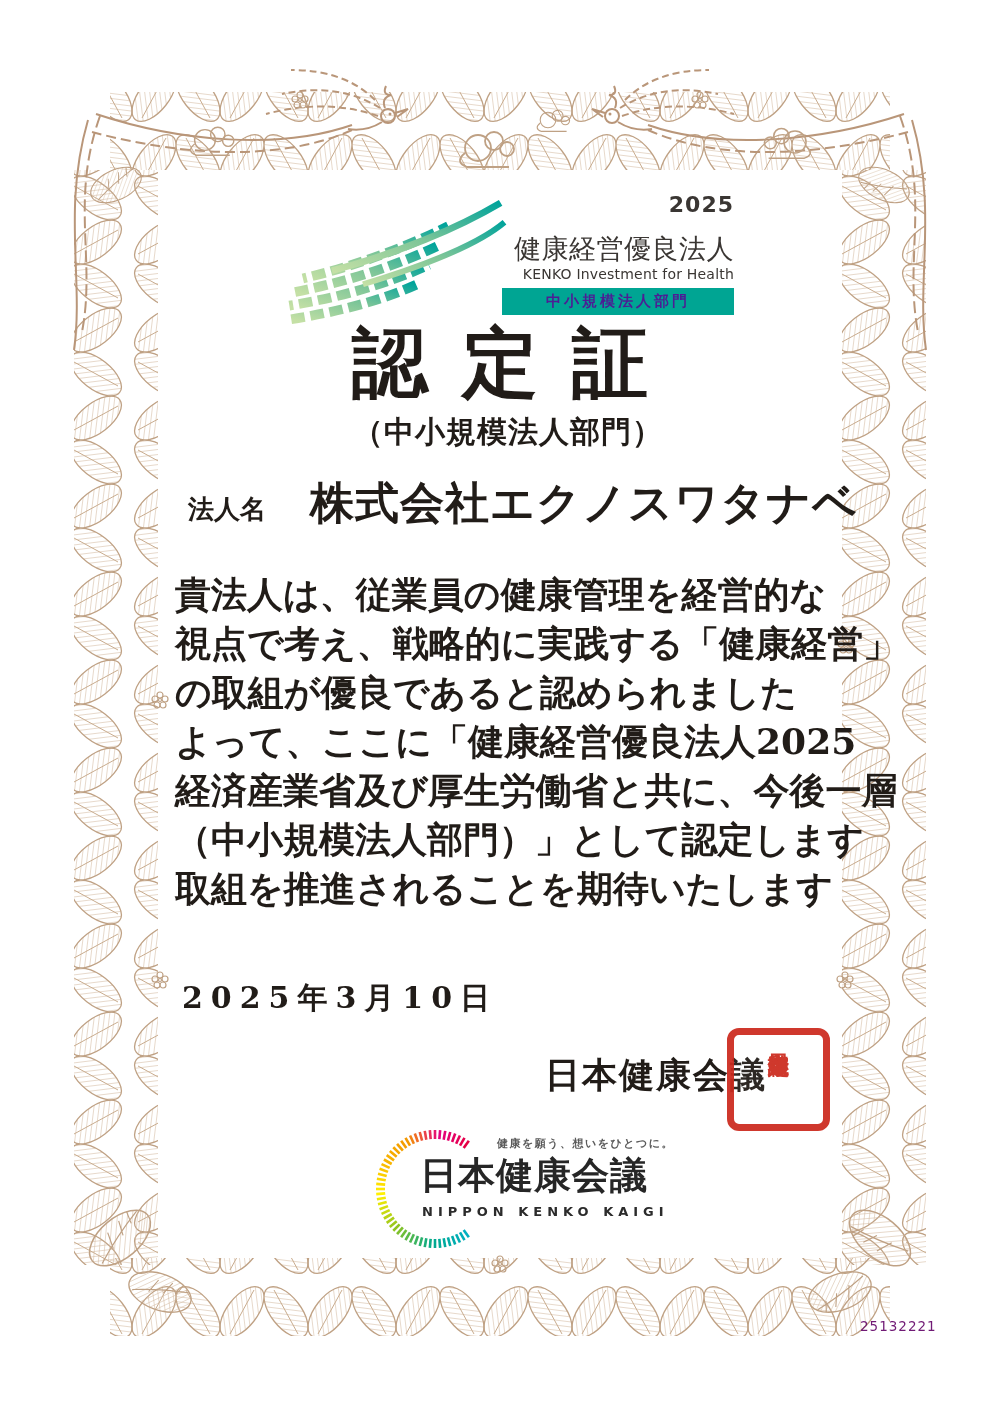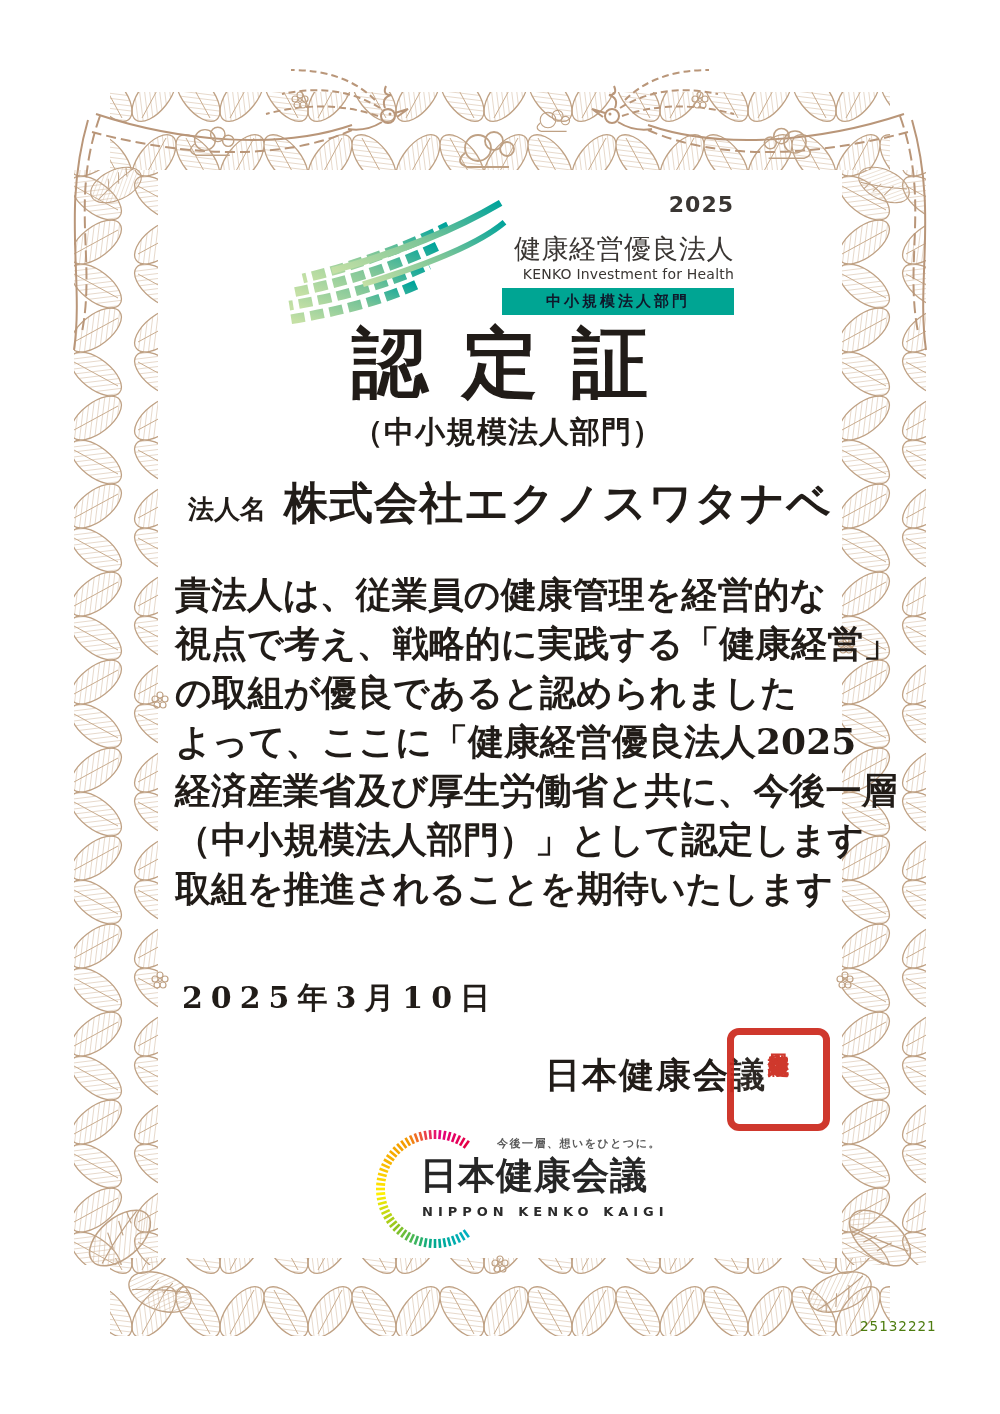--- a/index.html
+++ b/index.html
@@ -8,30 +8,30 @@
   .border-art{position:absolute;left:0;top:0;width:1000px;height:1414px;}
 
   
   .brand{position:absolute;left:278px;top:193px;width:456px;height:116px;}
   .wing{position:absolute;left:0;top:6px;width:232px;height:126px;}
   .brand-text{position:absolute;right:0;top:0;width:232px;text-align:right;
               font-family:"DejaVu Sans",sans-serif;color:#3a3633;}
   .brand-year{font-size:22px;font-weight:bold;letter-spacing:1px;line-height:24px;}
   .brand-title{font-size:27px;font-weight:500;letter-spacing:.5px;white-space:nowrap;line-height:34px;margin-top:15px;}
   .brand-sub{font-size:14px;letter-spacing:.2px;white-space:nowrap;line-height:16px;}
-  .brand-badge{margin-top:6px;height:27px;line-height:27px;background:#00a593;color:#0f172a;
+  .brand-badge{margin-top:6px;height:27px;line-height:27px;background:#00a593;color:#4c1d95;
                font-size:15px;font-weight:bold;letter-spacing:3px;text-align:center;}
 
   
   .cert-title{position:absolute;left:0;right:0;top:318px;margin:0;text-align:center;
               font-size:76px;font-weight:bold;letter-spacing:34px;text-indent:34px;line-height:90px;}
   .cert-cat{position:absolute;left:16px;right:0;top:412px;text-align:center;
             font-size:30px;font-weight:bold;letter-spacing:1px;}
   .name-row{position:absolute;left:188px;top:474px;white-space:nowrap;}
-  .name-label{font-size:26px;font-weight:bold;margin-right:18px;}
+  .name-label{font-size:26px;font-weight:bold;margin-right:44px;}
   .company{font-size:44px;font-weight:bold;letter-spacing:1px;}
   .body-text{position:absolute;left:175px;top:570px;width:680px;}
   .body-text p{margin:0;font-size:36px;font-weight:bold;line-height:49px;
                letter-spacing:0;white-space:nowrap;}
   .date{position:absolute;left:182px;top:978px;font-size:30px;font-weight:bold;letter-spacing:8px;}
   .issuer{position:absolute;left:545px;top:1052px;font-size:35px;font-weight:bold;letter-spacing:2px;}
 
   
   .seal{position:absolute;left:727px;top:1028px;width:103px;height:103px;box-sizing:border-box;
         border:7px solid #cc2a1e;border-radius:12px;display:flex;align-items:center;justify-content:center;
@@ -44,21 +44,21 @@
                 font-family:"DejaVu Sans",sans-serif;}
   .ring{position:absolute;left:13px;top:3px;}
   .tagline{position:absolute;left:137px;top:12px;font-size:11px;font-weight:bold;
            color:#5a5a5a;letter-spacing:1.5px;white-space:nowrap;}
   .footer-name{position:absolute;left:60px;top:27px;font-size:37px;font-weight:bold;
                color:#262626;letter-spacing:1px;white-space:nowrap;}
   .footer-romaji{position:absolute;left:62px;top:80px;font-size:13px;font-weight:bold;
                  color:#2b2b2b;letter-spacing:5px;white-space:nowrap;}
 
   .serial{position:absolute;left:860px;top:1318px;font-size:13.5px;letter-spacing:1px;
-          font-family:"DejaVu Sans",sans-serif;color:#4d7c0f;}
+          font-family:"DejaVu Sans",sans-serif;color:#701a75;}
 </style>
 </head>
 <body>
 
 <div class="page">
 
   <svg class="border-art" viewBox="0 0 1000 1414" aria-hidden="true">
     <defs>
       <pattern id="hatch" width="5" height="5" patternUnits="userSpaceOnUse" patternTransform="rotate(45)">
         <line x1="0" y1="0" x2="0" y2="5" stroke="#d3ba9f" stroke-width="1.1"></line>
@@ -236,19 +236,19 @@
         <line x1="57.642212862617086" y1="12.19026509541272" x2="56.857811177888166" y2="3.2245128125870153" stroke="rgb(232,43,91)" stroke-width="2.6"></line>
         <line x1="61.99999999999999" y1="12" x2="61.999999999999986" y2="3" stroke="rgb(230,22,109)" stroke-width="2.6"></line>
         <line x1="66.3577871373829" y1="12.19026509541272" x2="67.14218882211182" y2="3.2245128125870153" stroke="rgb(228,0,127)" stroke-width="2.6"></line>
         <line x1="70.6824088833465" y1="12.759612349389592" x2="72.24524248234887" y2="3.896342572279721" stroke="rgb(228,0,117)" stroke-width="2.6"></line>
         <line x1="74.94095225512606" y1="13.703708685546587" x2="77.27032366104875" y2="5.010376248944979" stroke="rgb(228,0,107)" stroke-width="2.6"></line>
         <line x1="79.10100716628341" y1="15.01536896070457" x2="82.17918845621442" y2="6.558135373631394" stroke="rgb(229,0,98)" stroke-width="2.6"></line>
         <line x1="83.13091308703498" y1="16.684610648167506" x2="86.93447744270128" y2="8.527840564837653" stroke="rgb(229,0,88)" stroke-width="2.6"></line>
         <line x1="87" y1="18.69872981077807" x2="91.5" y2="10.90450117671812" stroke="rgb(229,0,78)" stroke-width="2.6"></line>
         <line x1="90.6788218175523" y1="21.042397785550413" x2="95.84100974471173" y2="13.670029386949487" stroke="rgb(229,0,68)" stroke-width="2.6"></line>
       </svg>
-    <div class="tagline">今後一層、想いをひとつに。</div>
+    <div class="tagline">健康を願う、想いをひとつに。</div>
     <div class="footer-name">日本健康会議</div>
     <div class="footer-romaji">NIPPON KENKO KAIGI</div>
   </footer>
 
   <div class="serial">25132221</div>
 </div>
 
 </body></html>

